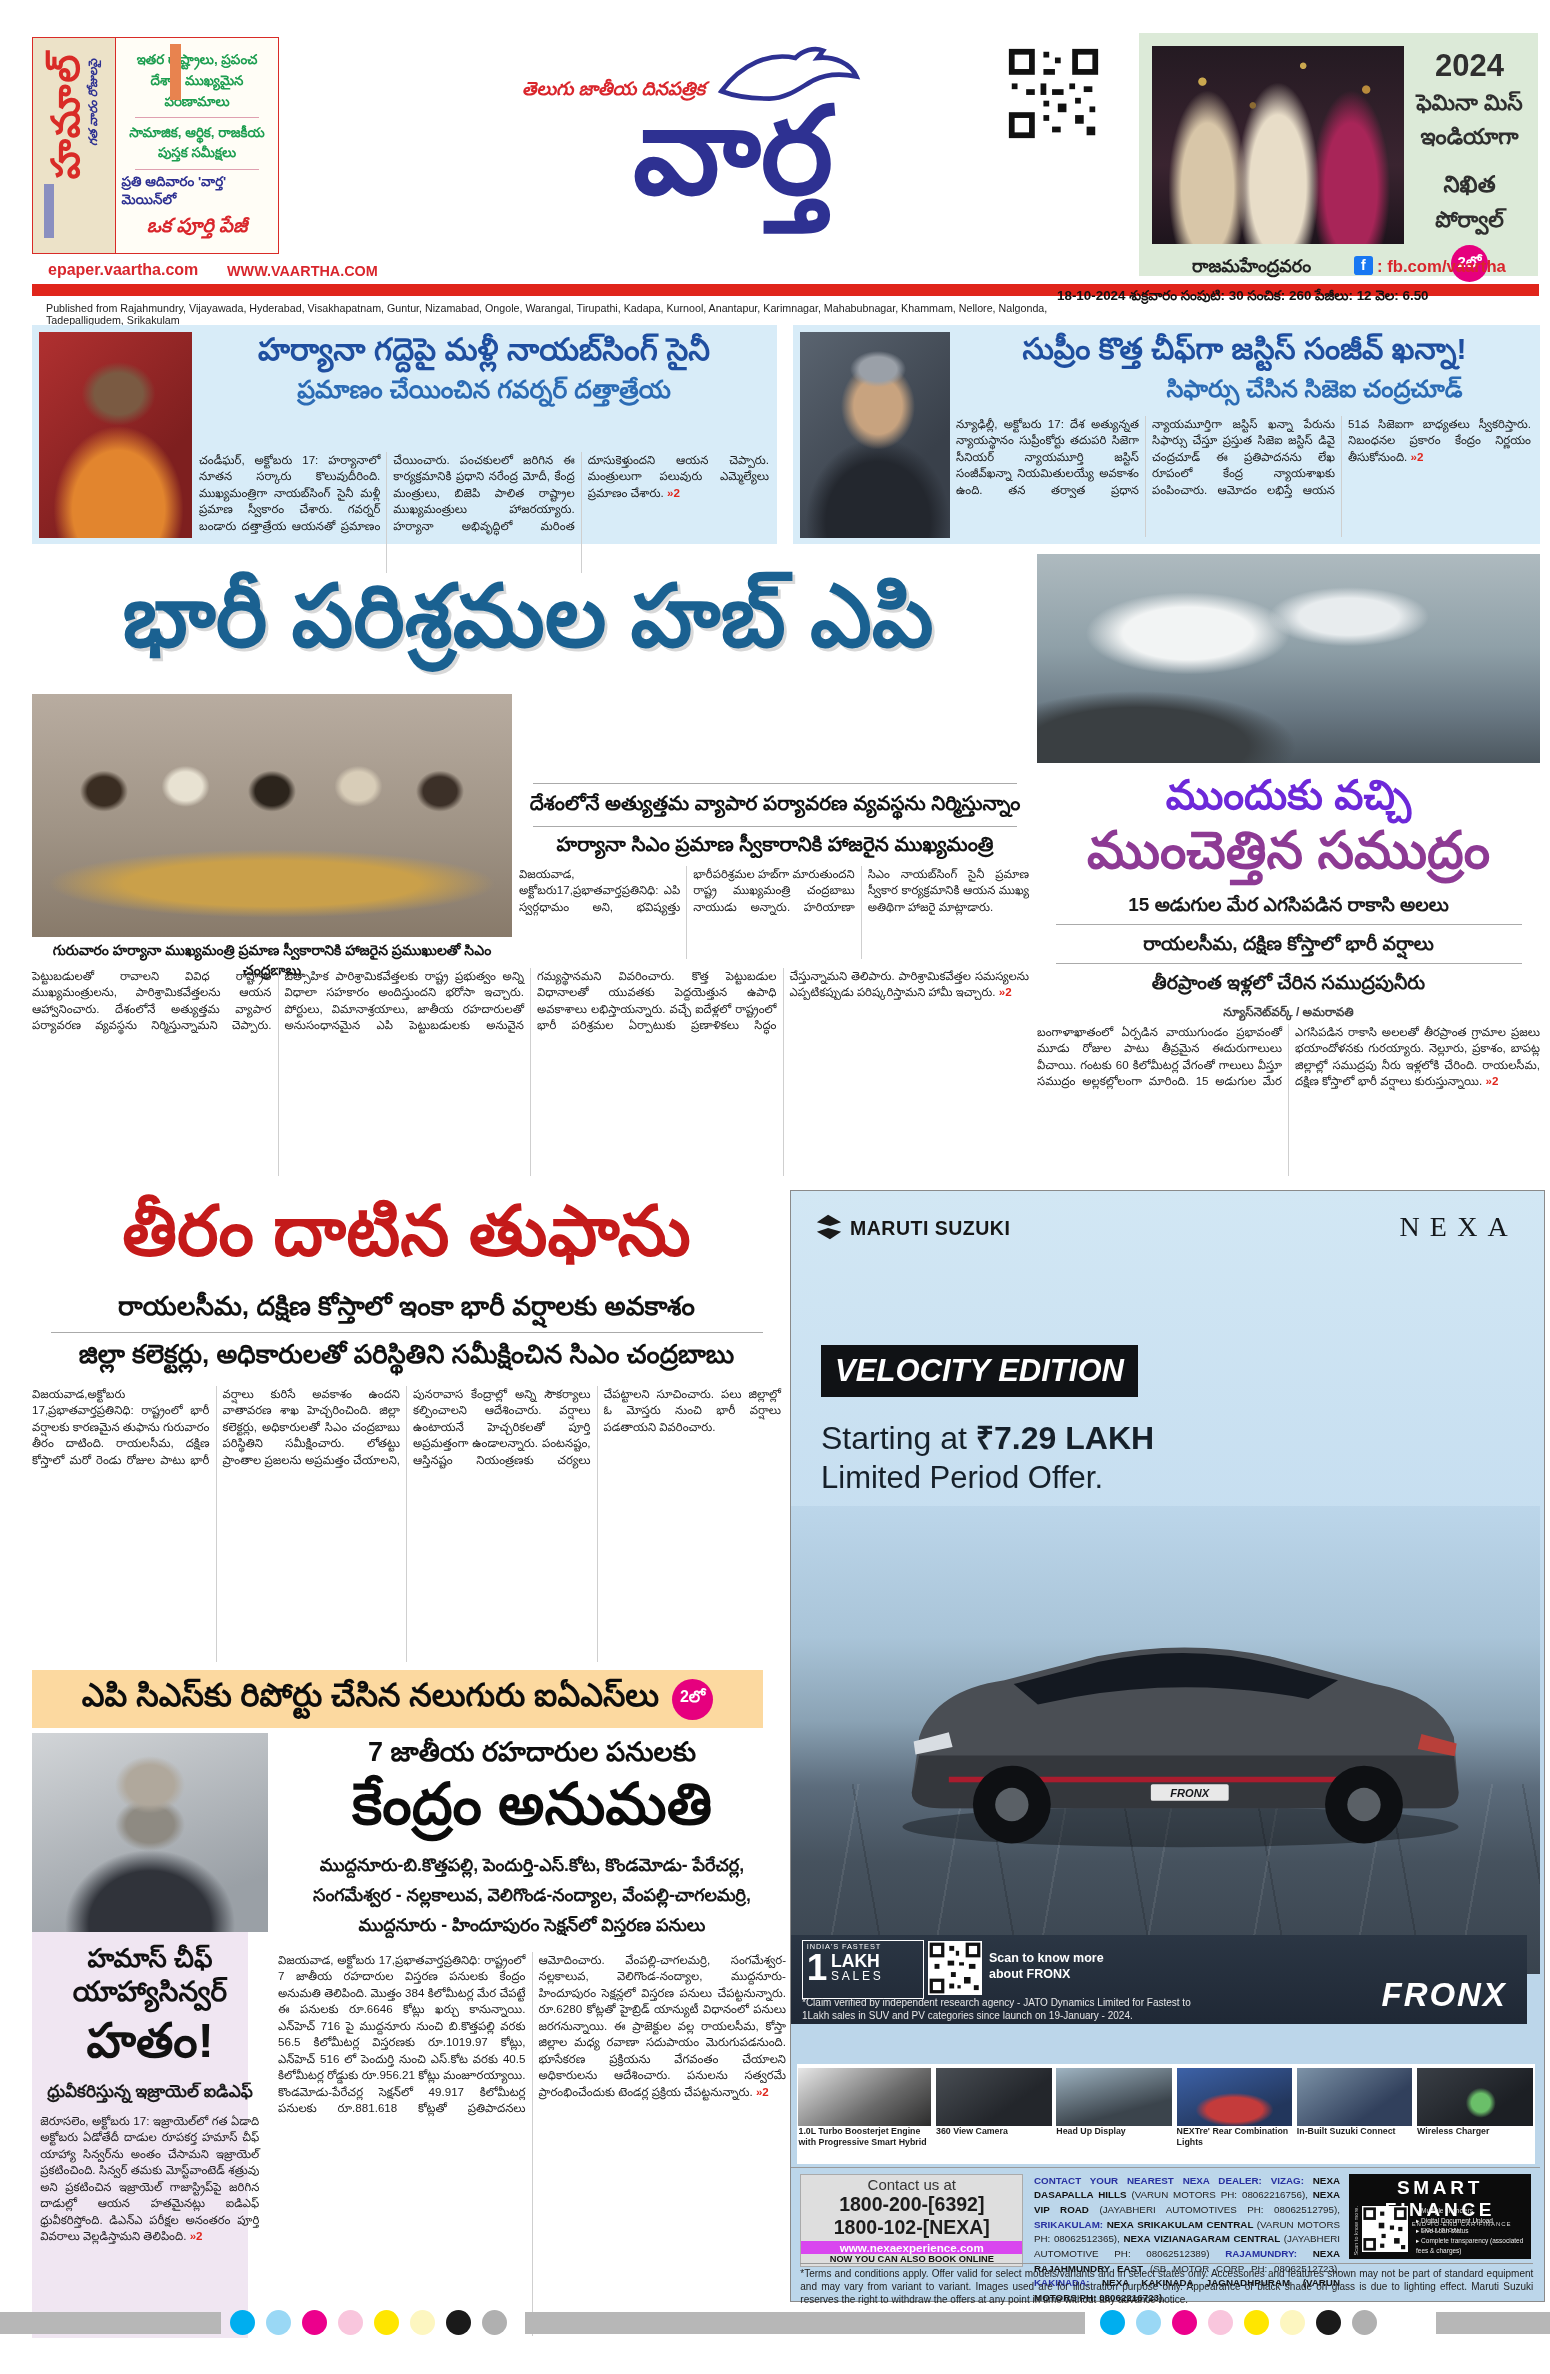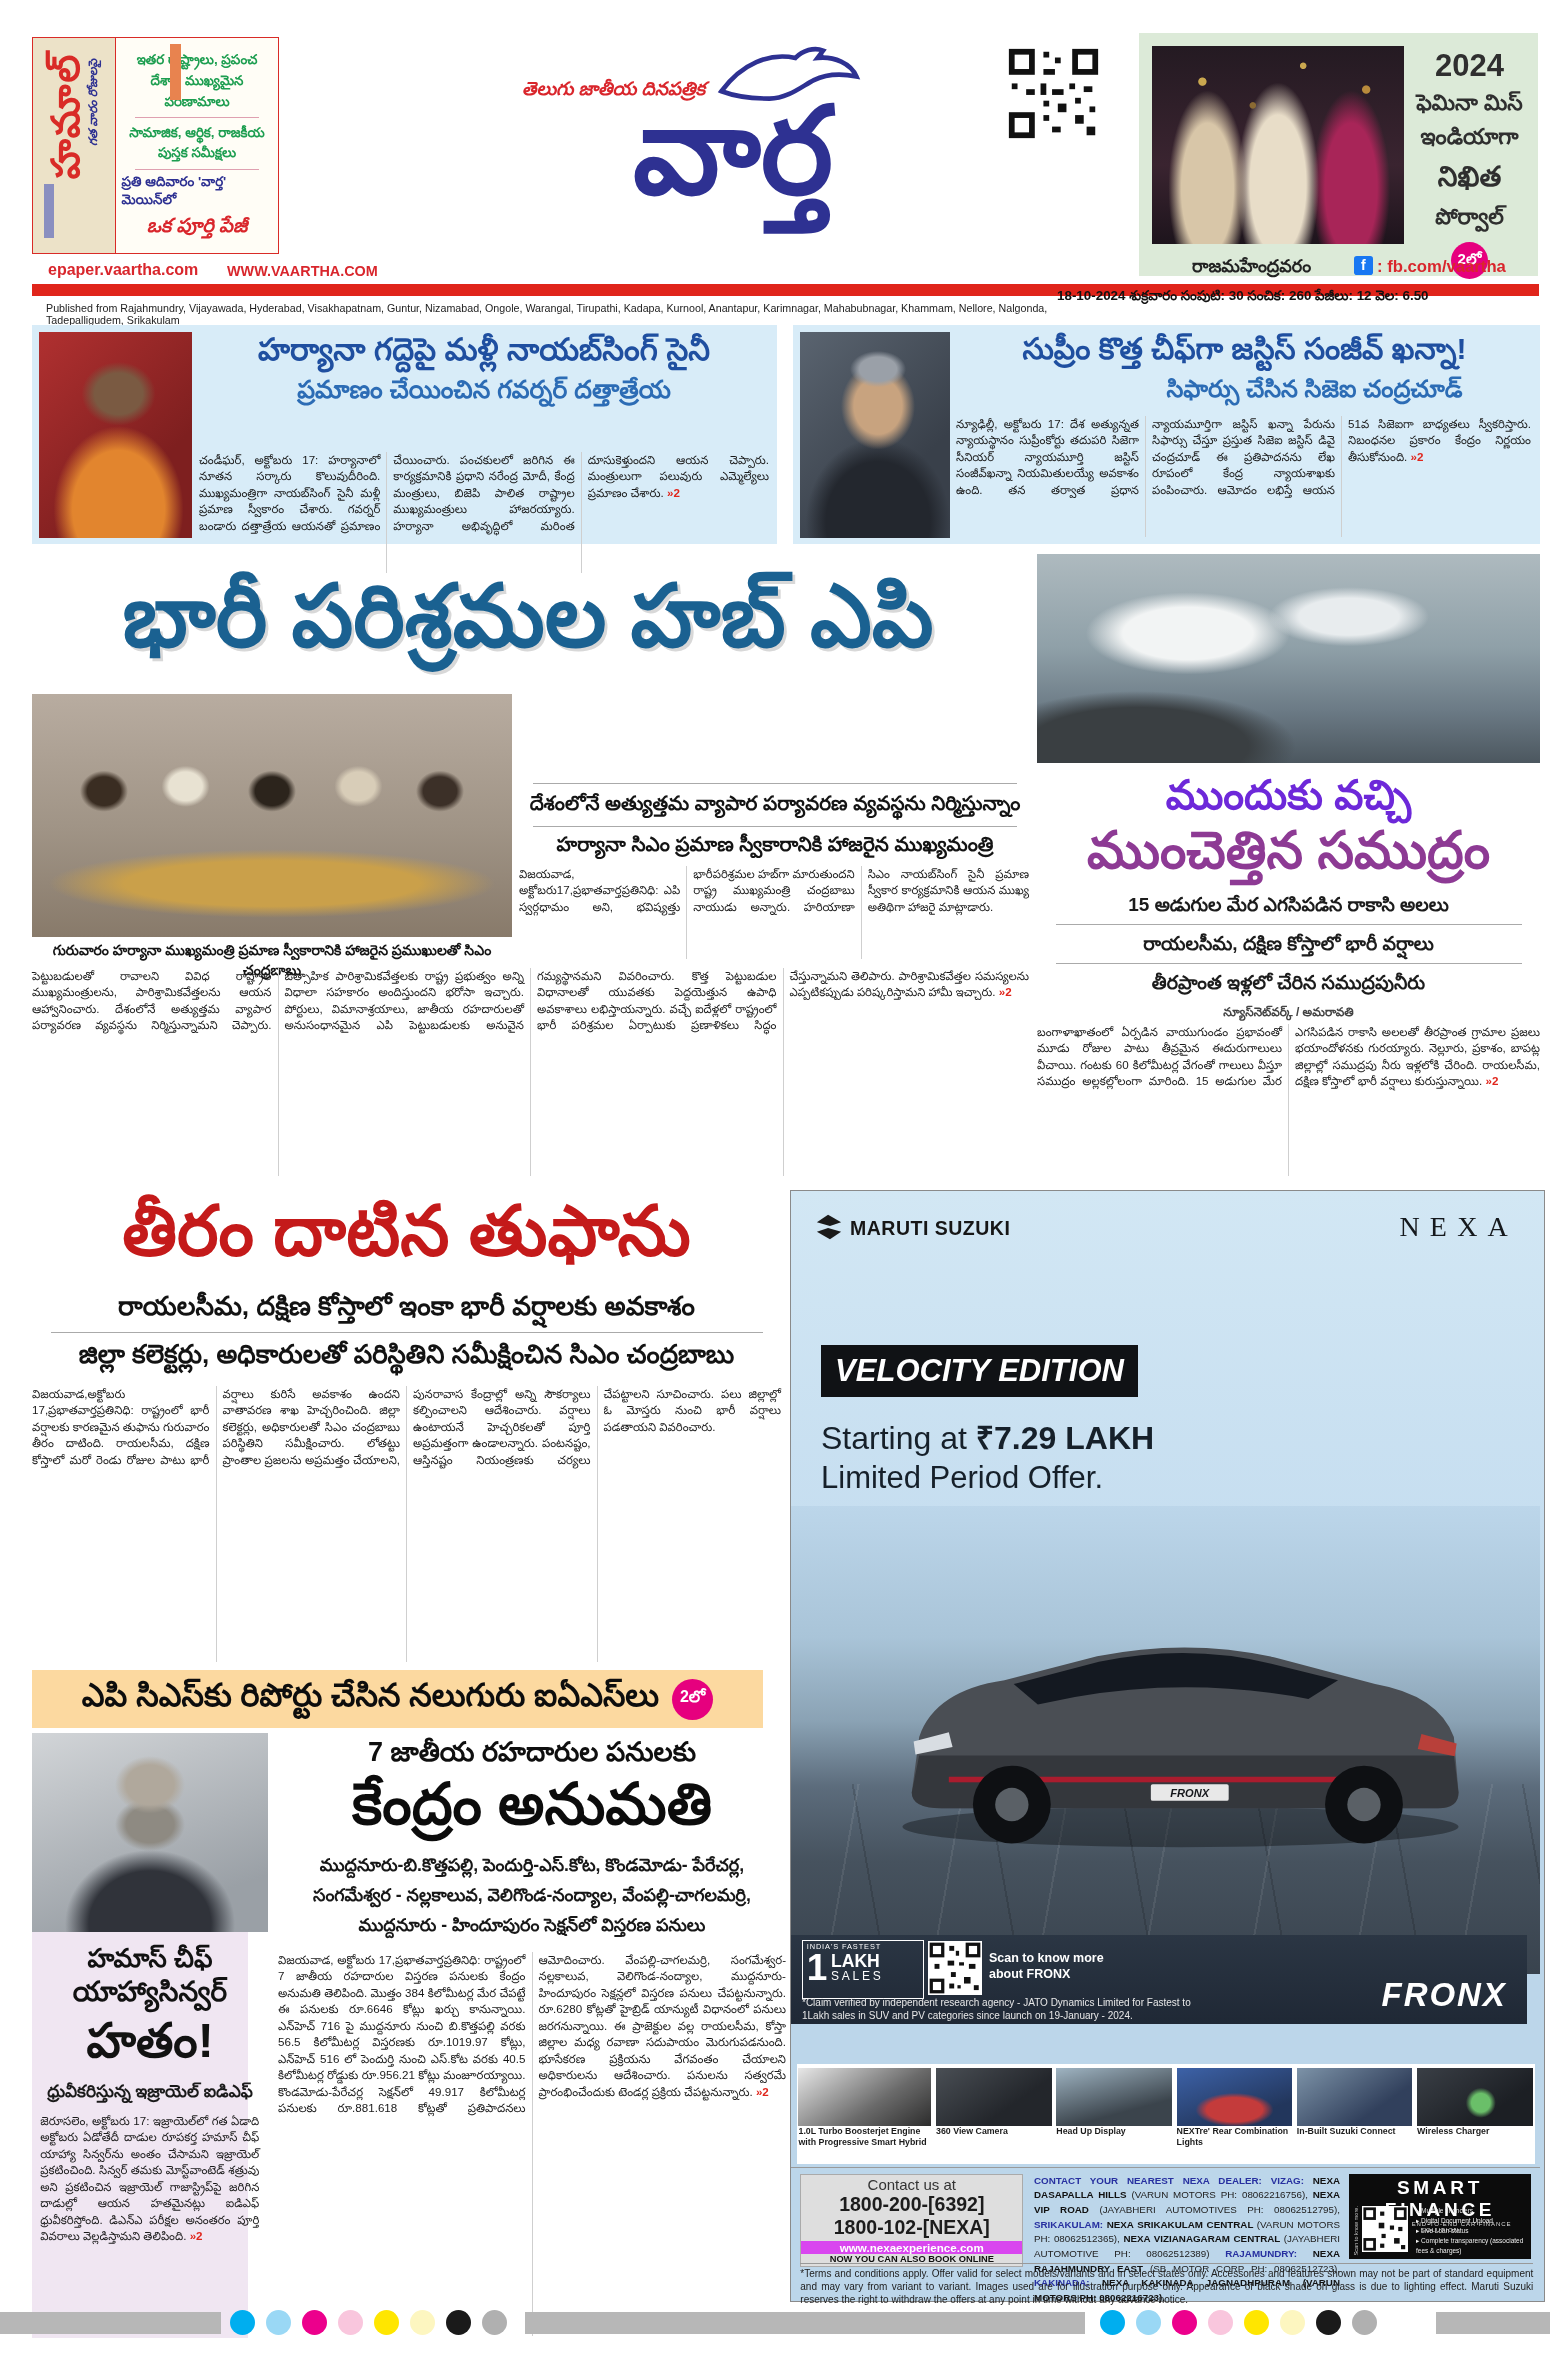--- a/index.html
+++ b/index.html
@@ -112,21 +112,21 @@
                     radial-gradient(circle 11px at 85% 22%,#b98b3c 0 3.7px,transparent 4.6px),
                     radial-gradient(circle 9.3px at 40% 30%,#8a6a33 0 2.8px,transparent 3.7px),
                     radial-gradient(ellipse 37px 93px at 22% 72%,#d8c6a8 0 26px,transparent 39px),
                     radial-gradient(ellipse 39px 97px at 50% 70%,#e8ddc8 0 28px,transparent 41px),
                     radial-gradient(ellipse 37px 93px at 79% 72%,#a82558 0 26px,transparent 39px),
                     linear-gradient(180deg,#241a22,#3a2430 60%,#1d141c);"></div>
     <div class="abs ctr" style="left:271px;top:15px;width:119px;color:#2f2f2f;">
       <div class="b" style="font-size:31px;">2024</div>
       <div class="b" style="font-size:22px;margin-top:5.6px;">ఫెమినా మిస్</div>
       <div class="b" style="font-size:22px;margin-top:3.7px;">ఇండియాగా</div>
-      <div class="b" style="font-size:28px;margin-top:6px;">నిఖిత</div>
+      <div class="b" style="font-size:23px;margin-top:17px;font-family:Liberation Mono, monospace;">నిఖిత</div>
       <div class="b" style="font-size:22px;margin-top:3.7px;">పోర్వాల్</div>
       <div class="badge-pink" style="width:37px;height:37px;font-size:15px;margin-top:7.4px;">2లో</div>
     </div>
   </div>
   <div class="abs b" style="left:1192px;top:256px;font-size:17.6px;color:#222;">రాజమహేంద్రవరం</div>
   <div class="abs" style="left:1354px;top:256px;width:18.6px;height:18.6px;background:#1877f2;border-radius:2.8px;color:#fff;font-weight:bold;text-align:center;font-size:14px;line-height:18.6px;">f</div>
   <a class="abs b red" style="left:1377px;top:257px;font-size:16.7px;text-decoration:none;">: fb.com/vaartha</a>
 
   <div class="abs" style="left:32px;top:284px;width:1507px;height:12px;background:#e0251b;"></div>
   <div class="abs" style="left:46px;top:302px;width:1002px;font-size:10.7px;color:#222;">Published from Rajahmundry, Vijayawada, Hyderabad, Visakhapatnam, Guntur, Nizamabad, Ongole, Warangal, Tirupathi, Kadapa, Kurnool, Anantapur, Karimnagar, Mahabubnagar, Khammam, Nellore, Nalgonda, Tadepalligudem, Srikakulam</div>

